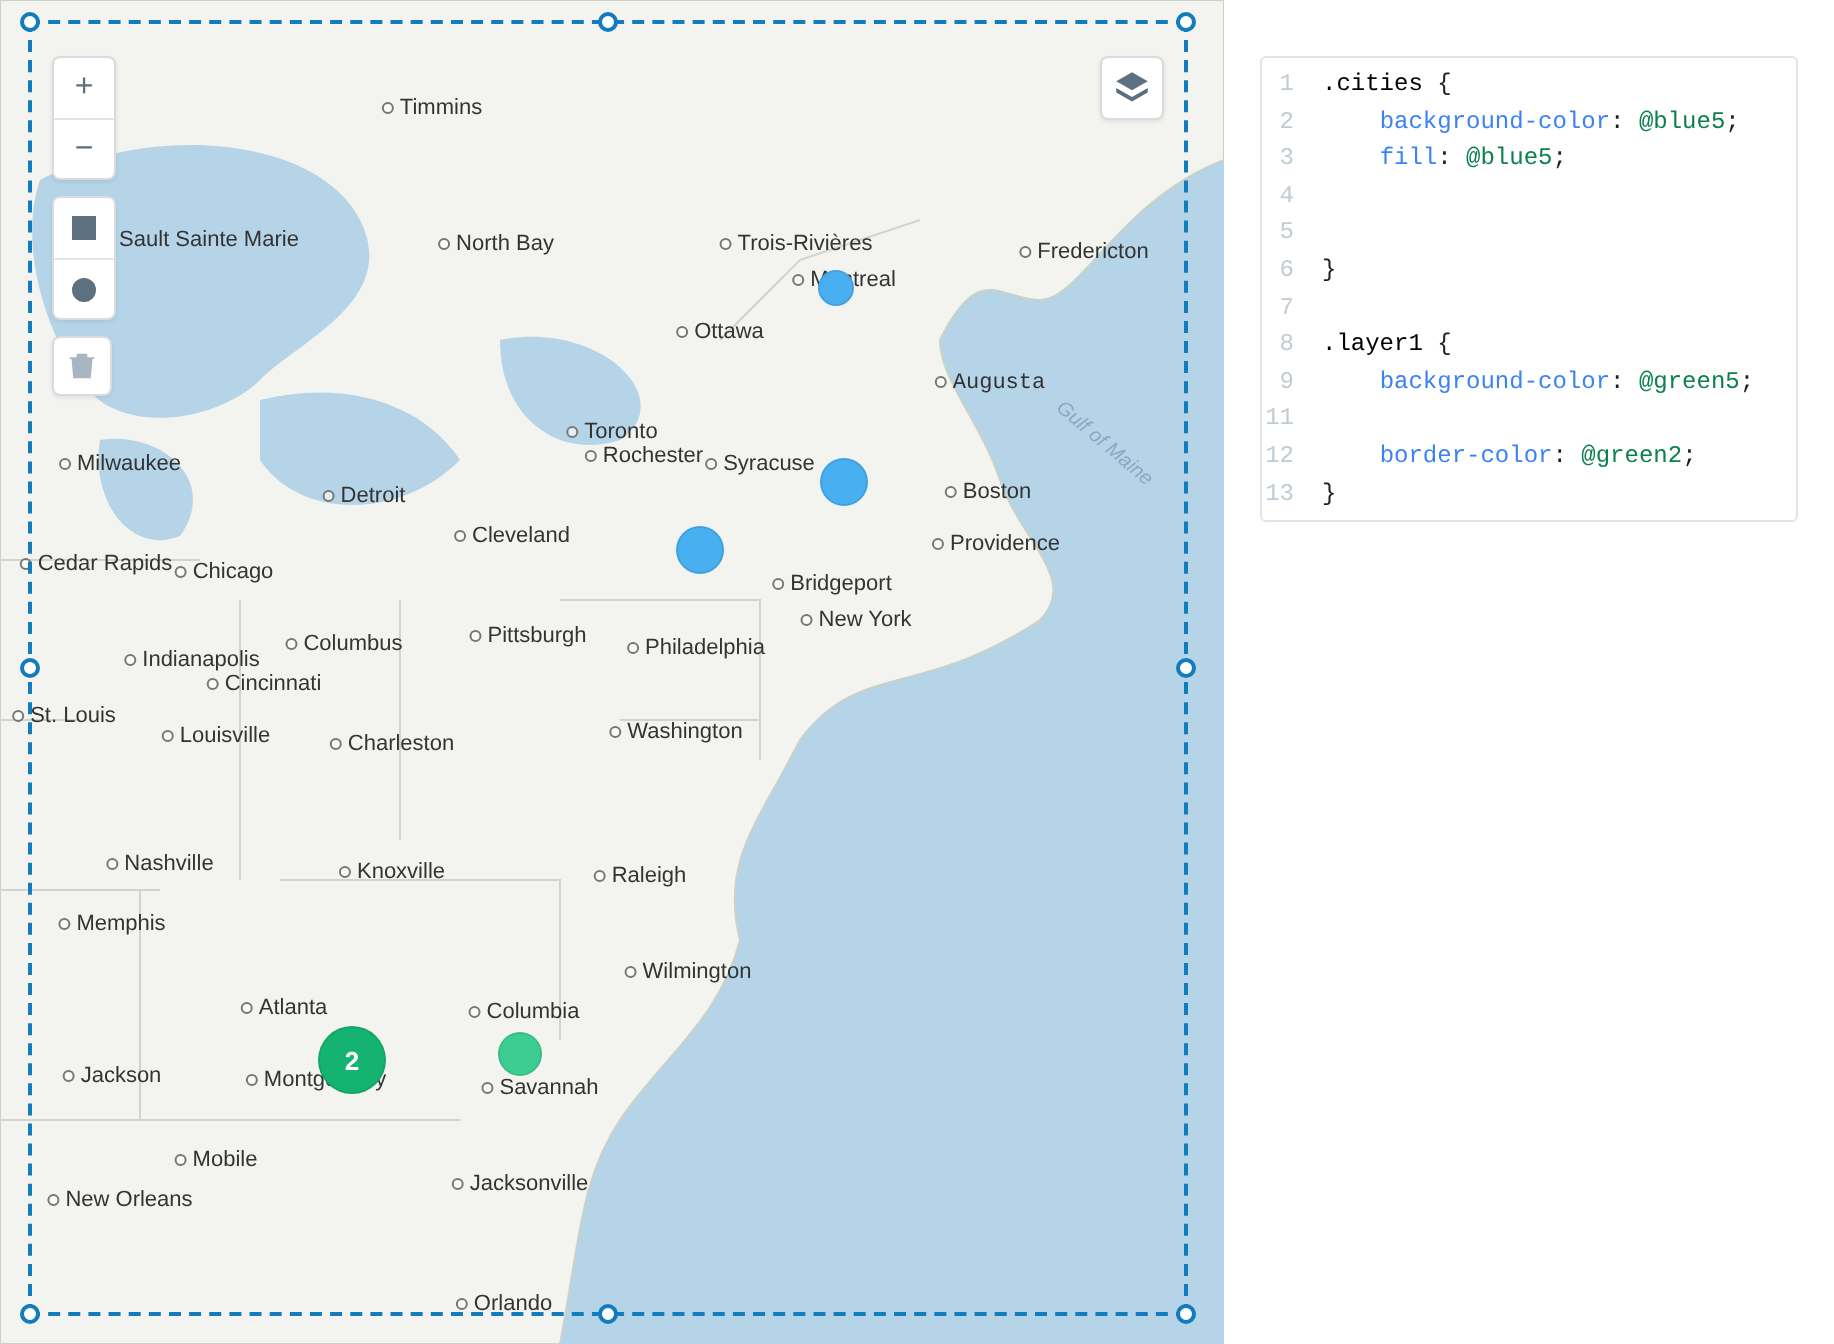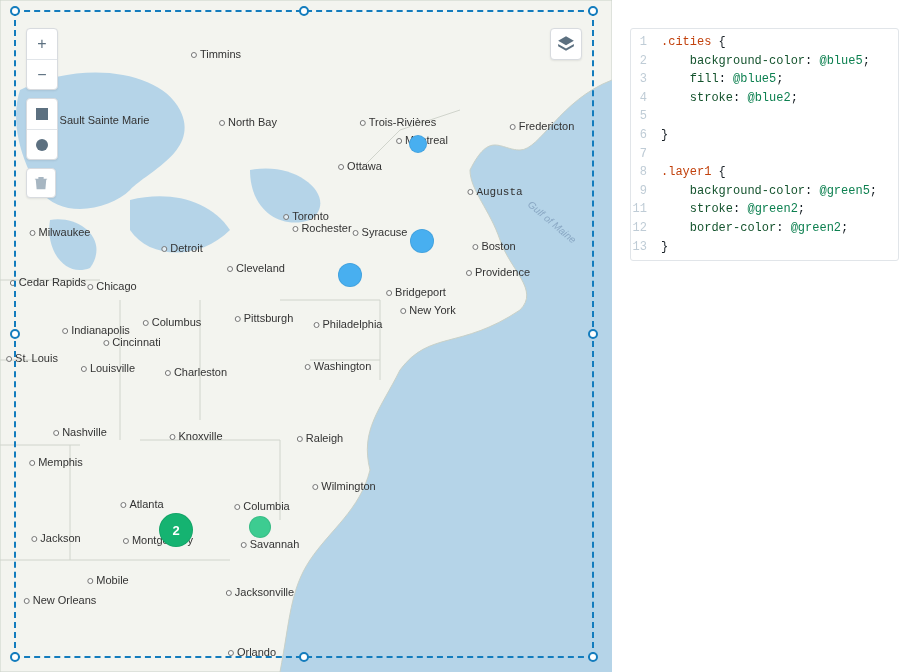--- a/index.html
+++ b/index.html
@@ -38,22 +38,22 @@
 .layers-btn { position: absolute; right: 30px; top: 28px; width: 32px; height: 32px; background: #fff; border: 1px solid #d8dbdf; border-radius: 4px; box-shadow: 0 1px 2px rgba(0,0,0,0.08); display: flex; align-items: center; justify-content: center; color: #5c7080; }
 
 .side-pane { flex: 1; padding: 28px 18px 18px 18px; }
 .side-title { font-size: 12px; font-weight: 600; letter-spacing: 0.5px; color: #5c7080; margin-bottom: 14px; }
 .code-box { border: 1px solid #e1e5e9; border-radius: 3px; font-family: "SFMono-Regular", Consolas, "Liberation Mono", Menlo, monospace; font-size: 12px; line-height: 1.55; background: #fff; }
 .code-line { display: flex; }
 .code-line:first-child { padding-top: 4px; }
 .code-line:last-child { padding-bottom: 4px; }
 .ln { width: 24px; text-align: right; color: #bfccd6; padding-right: 8px; user-select: none; border-right: 0px solid transparent; }
 .code { white-space: pre; padding-left: 6px; color: #182026; }
-.tok-sel { color: #c2410c; }
-.tok-prop { color: #14532d; }
+.tok-sel { color: #000000; }
+.tok-prop { color: #3b82f6; }
 .tok-var { color: #0d8050; }
 .tok-punc { color: #182026; }
 
 .gulf-label { position:absolute; font-size:10px; font-style:italic; color:#8aa8c4; transform: translate(-50%,-50%) rotate(40deg); }
 </style>
 </head>
 <body>
 
 <div class="map-pane">
   <div class="map-bg">
@@ -190,21 +190,20 @@
       <div class="code-line">
         <div class="ln">2</div>
         <div class="code"><span>    </span><span class="tok-prop">background-color</span><span class="tok-punc">: </span><span class="tok-var">@blue5</span><span class="tok-punc">;</span></div>
       </div>
       <div class="code-line">
         <div class="ln">3</div>
         <div class="code"><span>    </span><span class="tok-prop">fill</span><span class="tok-punc">: </span><span class="tok-var">@blue5</span><span class="tok-punc">;</span></div>
       </div>
       <div class="code-line">
         <div class="ln">4</div>
-        <div class="code"><span>    </span><span class="tok-prop">stroke</span><span class="tok-punc">: </span><span class="tok-var">@blue2</span><span class="tok-punc">;</span></div>
       </div>
       <div class="code-line">
         <div class="ln">5</div>
       </div>
       <div class="code-line">
         <div class="ln">6</div>
         <div class="code"><span class="tok-punc">}</span></div>
       </div>
       <div class="code-line">
         <div class="ln">7</div>
@@ -213,21 +212,20 @@
       <div class="code-line">
         <div class="ln">8</div>
         <div class="code"><span class="tok-sel">.layer1 </span><span class="tok-punc">{</span></div>
       </div>
       <div class="code-line">
         <div class="ln">9</div>
         <div class="code"><span>    </span><span class="tok-prop">background-color</span><span class="tok-punc">: </span><span class="tok-var">@green5</span><span class="tok-punc">;</span></div>
       </div>
       <div class="code-line">
         <div class="ln">11</div>
-        <div class="code"><span>    </span><span class="tok-prop">stroke</span><span class="tok-punc">: </span><span class="tok-var">@green2</span><span class="tok-punc">;</span></div>
       </div>
       <div class="code-line">
         <div class="ln">12</div>
         <div class="code"><span>    </span><span class="tok-prop">border-color</span><span class="tok-punc">: </span><span class="tok-var">@green2</span><span class="tok-punc">;</span></div>
       </div>
       <div class="code-line">
         <div class="ln">13</div>
         <div class="code"><span class="tok-punc">}</span></div>
       </div>
     </div>

